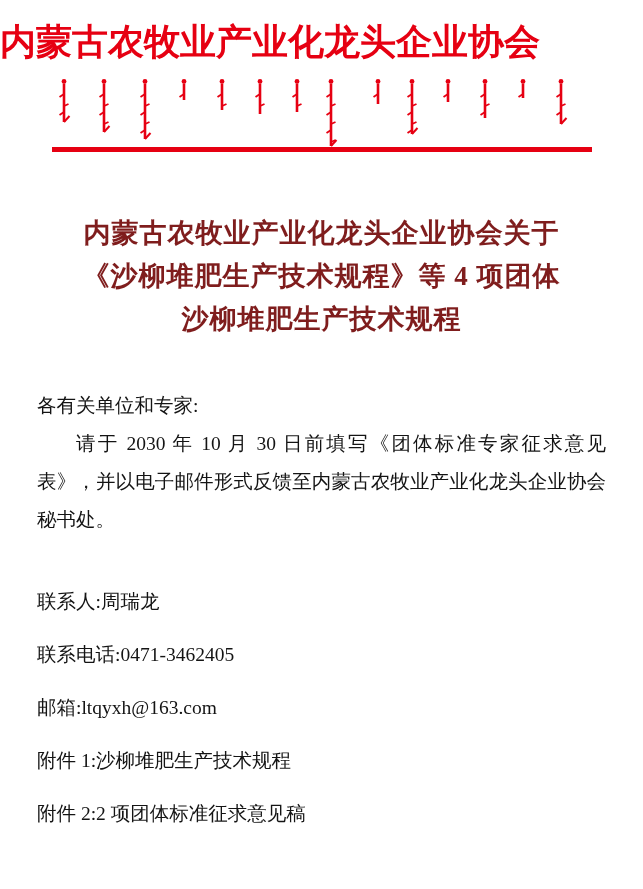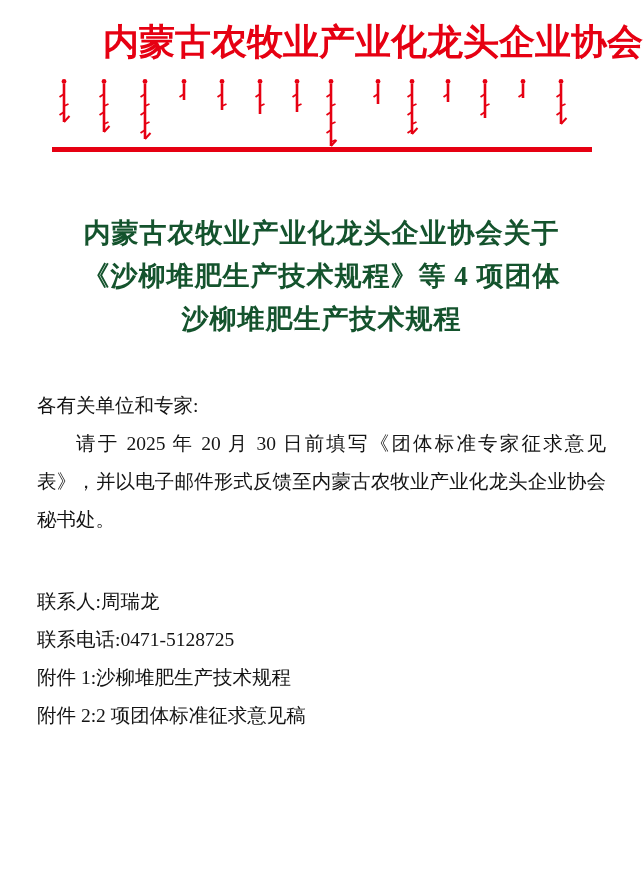--- a/index.html
+++ b/index.html
@@ -10,21 +10,21 @@
     width: 643px;
     height: 889px;
     background: #ffffff;
     font-family: "Liberation Serif", "DejaVu Serif", serif;
     color: #1a1a1a;
     overflow: hidden;
   }
   
   .org-name {
     margin-top: 21px;
-    text-align: right;
+    text-align: left;
     color: var(--accent, #e60012);
     font-size: 36px;
     font-weight: bold;
     letter-spacing: 0px;
     line-height: 42px;
     white-space: nowrap;
   }
   .mongolian {
     display: block;
     margin: 14px auto 0 auto;
@@ -35,39 +35,39 @@
     height: 2px;
     border-top: 3px solid var(--accent, #e60012);
     border-bottom: 2px solid var(--accent, #e60012);
   }
   
   .doc-title {
     margin-top: 60px;
     text-align: center;
     font-size: 27px;
     font-weight: bold;
-    color: #14532d;
+    color: #7f1d1d;
     line-height: 43px;
     letter-spacing: 1px;
   }
   
   .doc-body {
     margin: 0 37px;
     font-size: 19.5px;
     line-height: 38px;
     color: #141414;
   }
   .salutation { margin-top: 46px; }
   .para {
     text-indent: 2em;
     text-align: justify;
     text-align-last: left;
   }
   .info-block { margin-top: 44px; }
-  .info-line { white-space: nowrap; }
+  .info-line { white-space: nowrap; margin-top: 15px; }
 </style>
 </head>
 <body>
 
 <div class="page">
 
   <header>
     <h1 class="org-name">内蒙古农牧业产业化龙头企业协会</h1>
 
     <svg class="mongolian" id="mongolian-svg" width="540" height="70" viewBox="0 0 540 70">
@@ -153,24 +153,25 @@
     <div class="doc-title">
       <div>内蒙古农牧业产业化龙头企业协会关于</div>
       <div>《沙柳堆肥生产技术规程》等 4 项团体</div>
       <div>沙柳堆肥生产技术规程</div>
     </div>
 
     <div class="doc-body">
       <p class="salutation">各有关单位和专家:</p>
 
 
-      <p class="para">请于 2025 年 20 月 30 日前填写《团体标准专家征求意见表》，并以电子邮件形式反馈至内蒙古农牧业产业化龙头企业协会秘书处。</p>
+      <p class="para">请于 2030 年 10 月 30 日前填写《团体标准专家征求意见表》，并以电子邮件形式反馈至内蒙古农牧业产业化龙头企业协会秘书处。</p>
 
       <div class="info-block">
         <p class="info-line">联系人:周瑞龙</p>
-        <p class="info-line">联系电话:0471-5128725</p>
+        <p class="info-line">联系电话:0471-3462405</p>
+        <p class="info-line">邮箱:ltqyxh@163.com</p>
         <p class="info-line">附件 1:沙柳堆肥生产技术规程</p>
         <p class="info-line">附件 2:2 项团体标准征求意见稿</p>
       </div>
     </div>
   </main>
 
 </div>
 
 </body></html>

